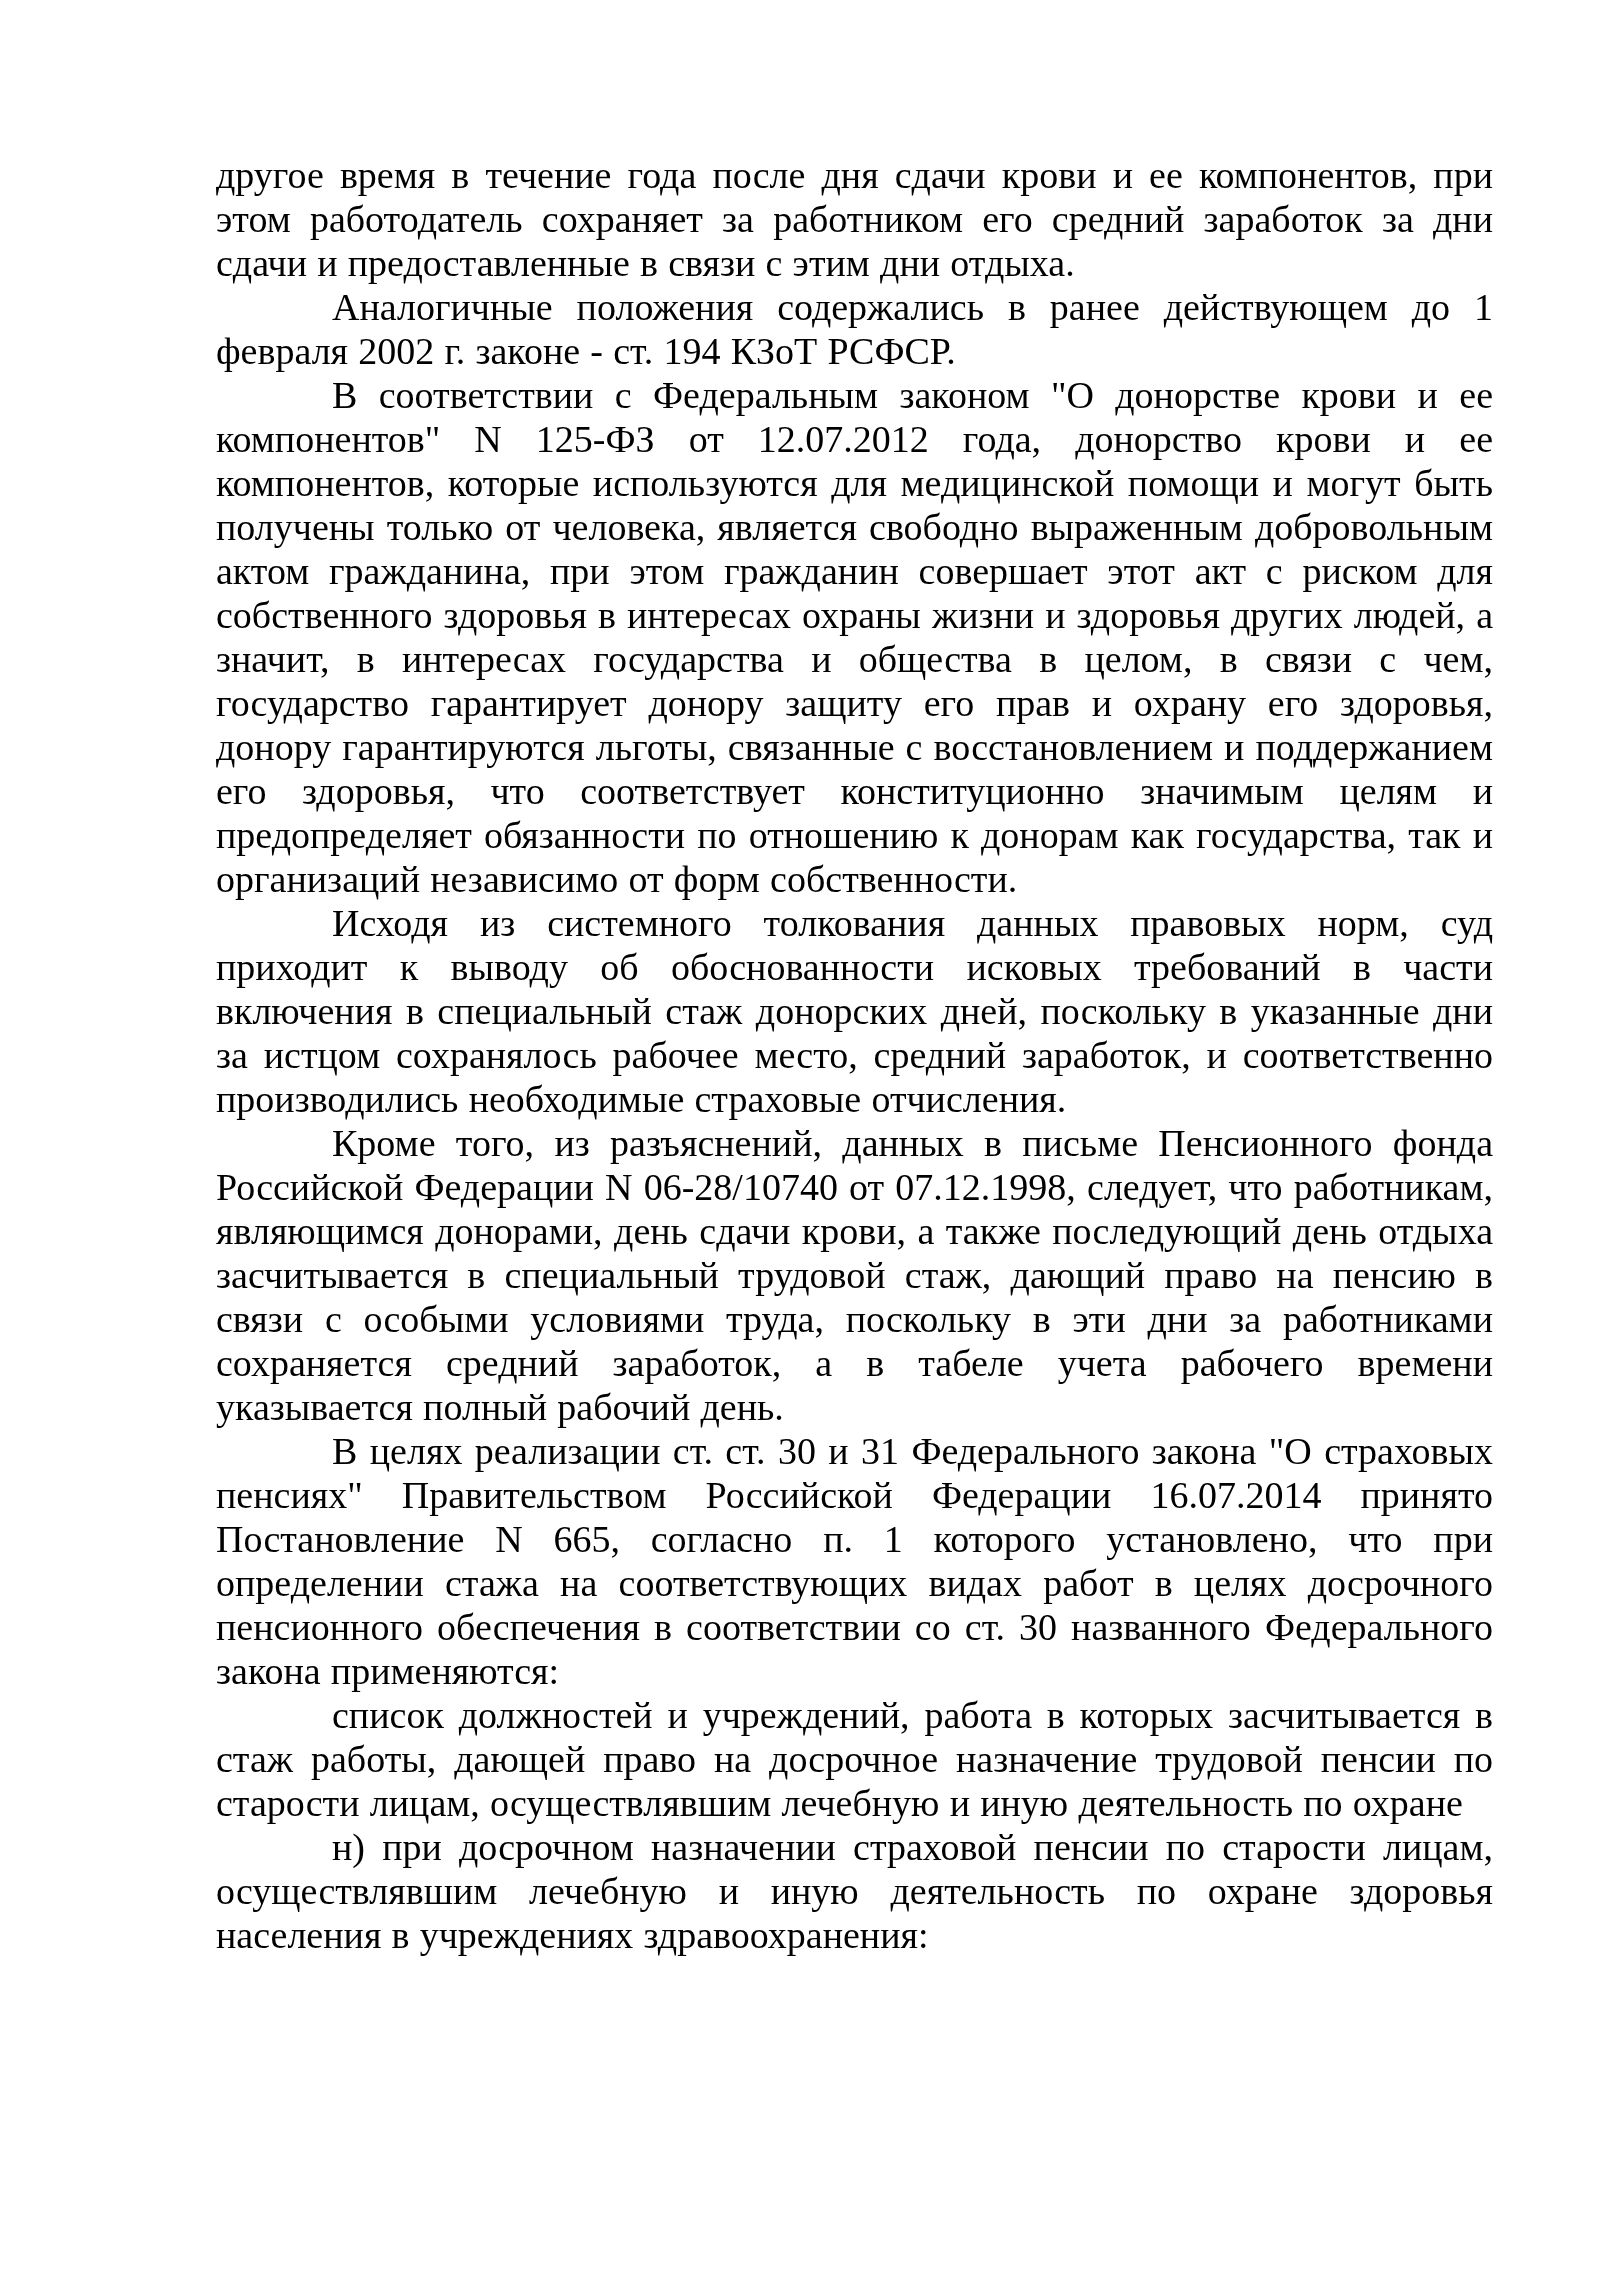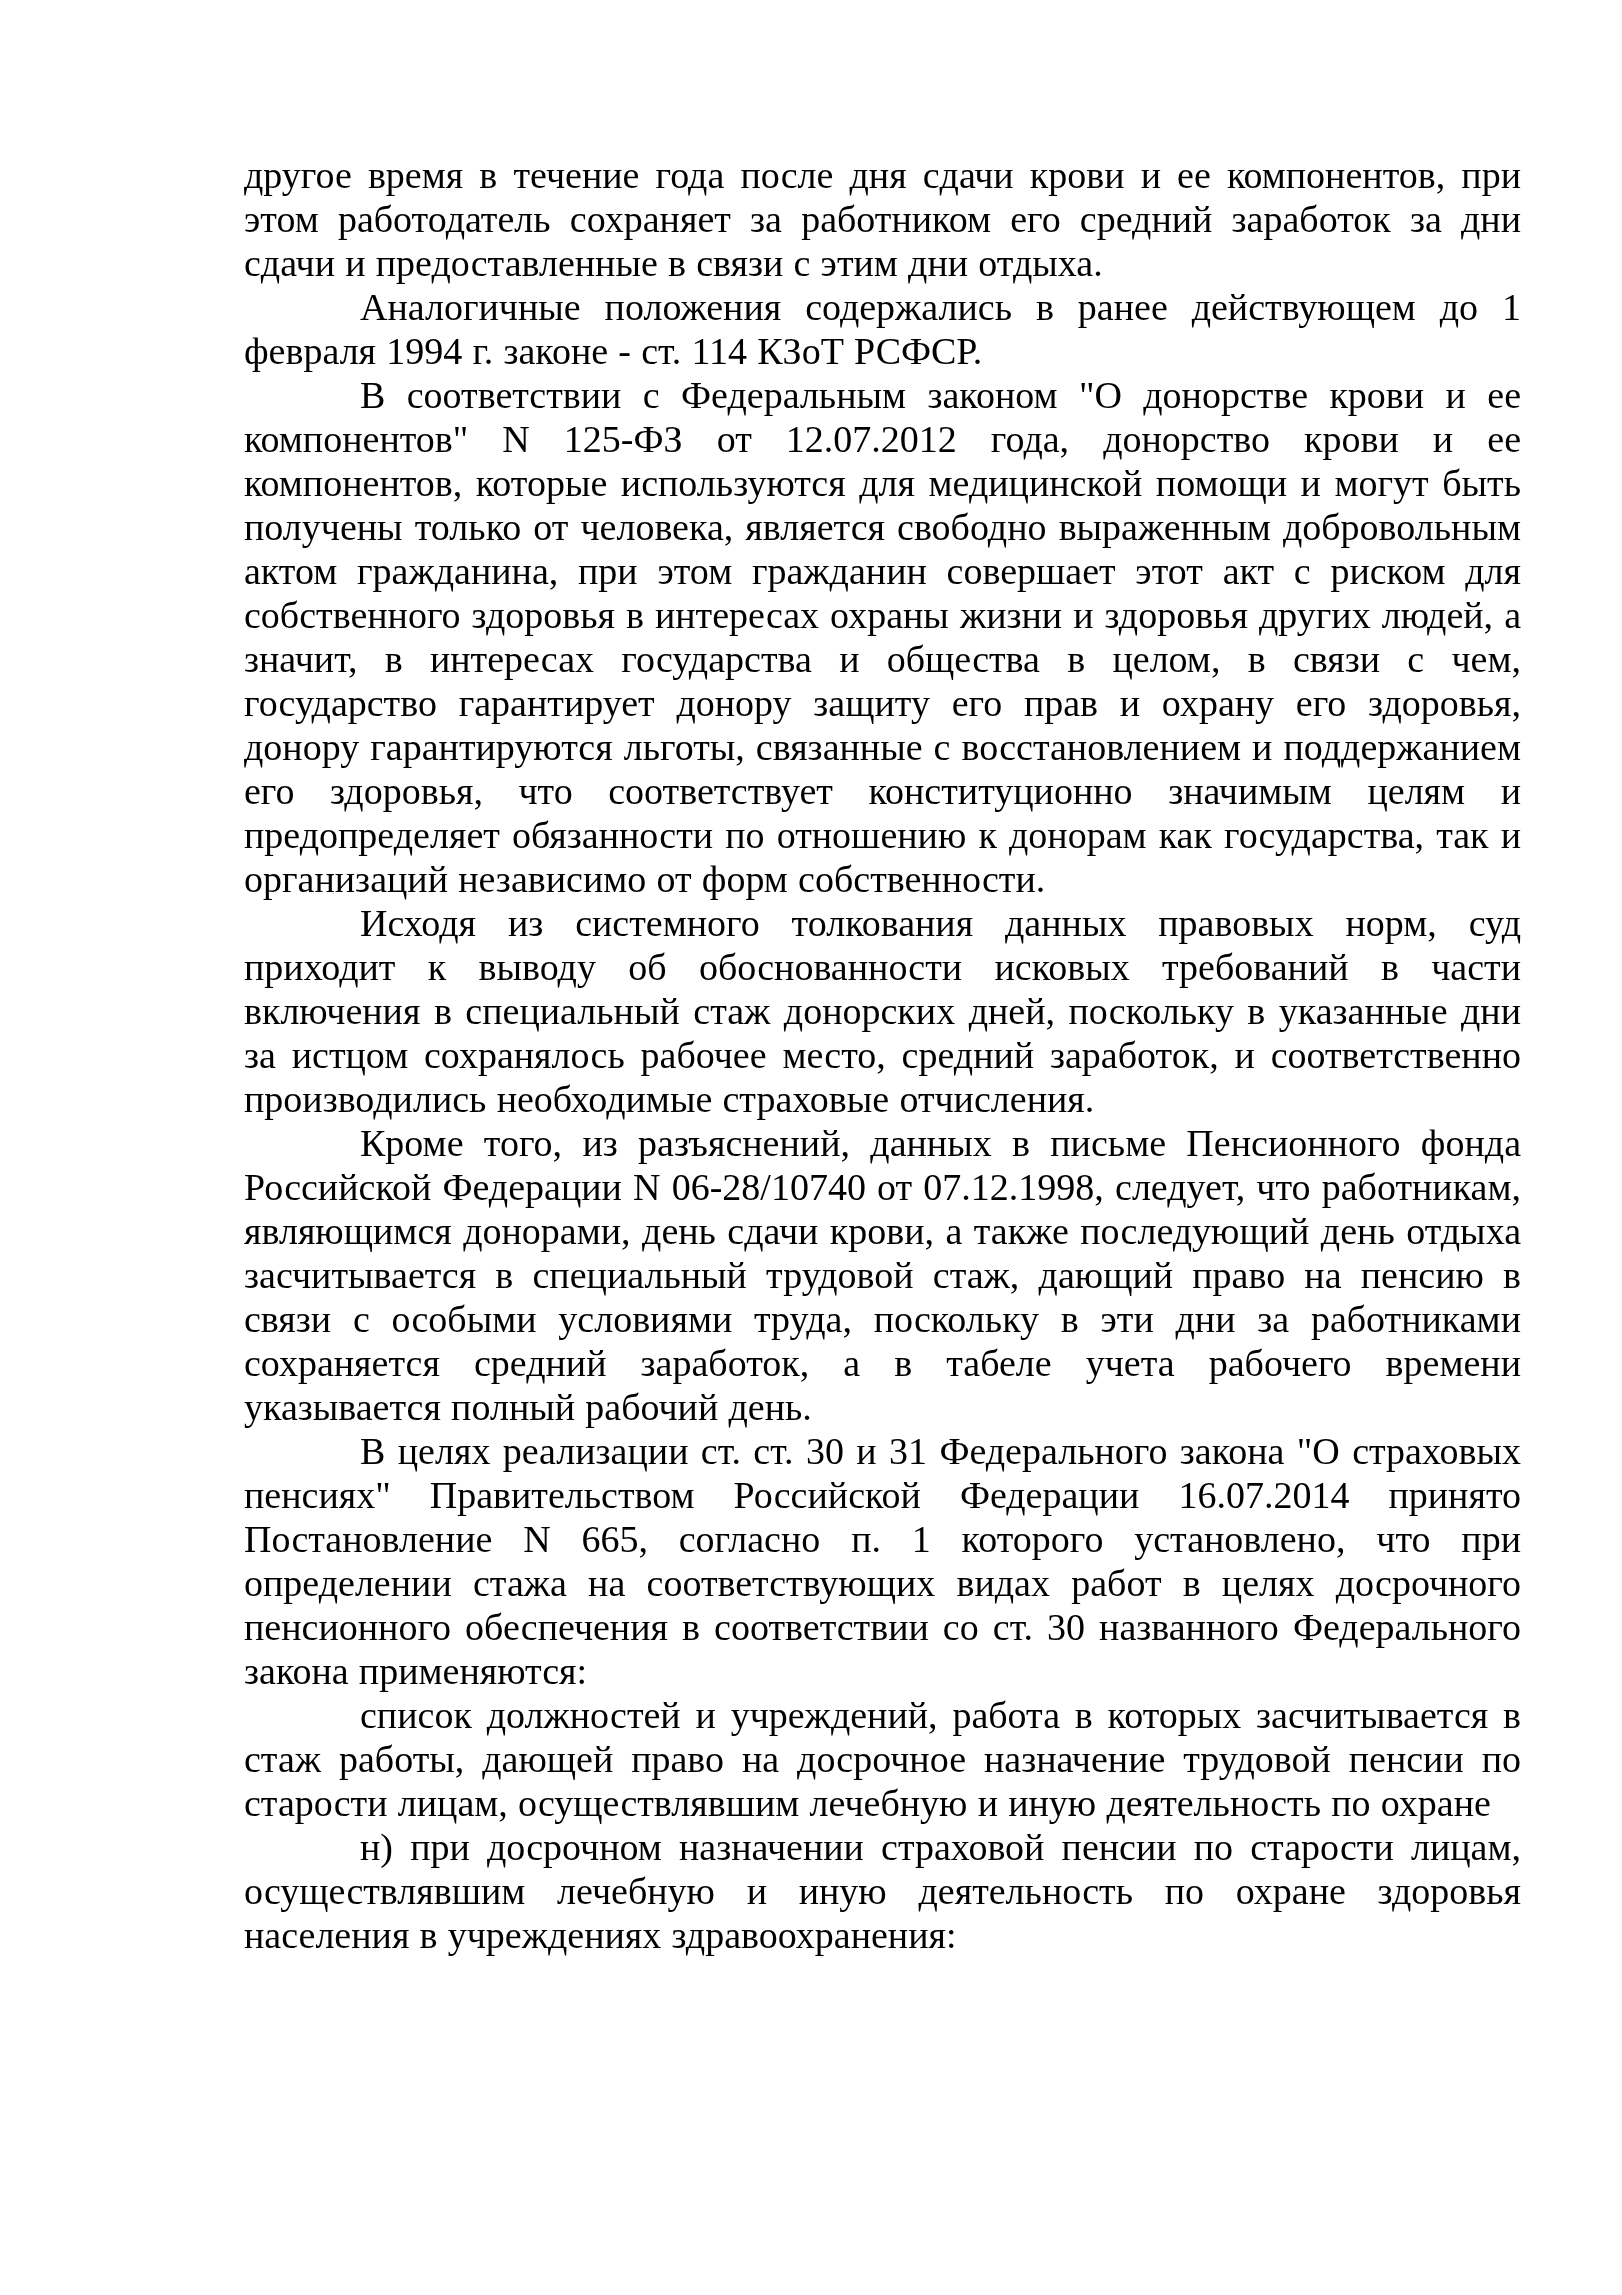--- a/index.html
+++ b/index.html
@@ -12,21 +12,21 @@
   }
   .page {
     position: relative;
     width: 1623px;
     height: 2295px;
     background: #ffffff;
     overflow: hidden;
   }
   .text-block {
     position: absolute;
-    left: 244px;
+    left: 216px;
     top: 153px;
     width: 1277px;
     font-family: "Liberation Serif", "DejaVu Serif", serif;
     font-size: 38px;
     line-height: 44px;
     color: #000000;
     text-align: justify;
     word-spacing: 0.7px;
   }
   .para {
@@ -36,21 +36,21 @@
   .para.indent {
     text-indent: 116px;
   }
 </style>
 </head>
 <body>
 
 <div class="page" style="background: rgb(255, 255, 255);">
   <div class="text-block" style="color: rgb(0, 0, 0);">
       <p class="para">другое время в течение года после дня сдачи крови и ее компонентов, при этом работодатель сохраняет за работником его средний заработок за дни сдачи и предоставленные в связи с этим дни отдыха.</p>
-      <p class="para indent">Аналогичные положения содержались в ранее действующем до 1 февраля 1994 г. законе - ст. 114 КЗоТ РСФСР.</p>
+      <p class="para indent">Аналогичные положения содержались в ранее действующем до 1 февраля 2002 г. законе - ст. 194 КЗоТ РСФСР.</p>
       <p class="para indent">В соответствии с Федеральным законом "О донорстве крови и ее компонентов" N 125-ФЗ от 12.07.2012 года, донорство крови и ее компонентов, которые используются для медицинской помощи и могут быть получены только от человека, является свободно выраженным добровольным актом гражданина, при этом гражданин совершает этот акт с риском для собственного здоровья в интересах охраны жизни и здоровья других людей, а значит, в интересах государства и общества в целом, в связи с чем, государство гарантирует донору защиту его прав и охрану его здоровья, донору гарантируются льготы, связанные с восстановлением и поддержанием его здоровья, что соответствует конституционно значимым целям и предопределяет обязанности по отношению к донорам как государства, так и организаций независимо от форм собственности.</p>
       <p class="para indent">Исходя из системного толкования данных правовых норм, суд приходит к выводу об обоснованности исковых требований в части включения в специальный стаж донорских дней, поскольку в указанные дни за истцом сохранялось рабочее место, средний заработок, и соответственно производились необходимые страховые отчисления.</p>
       <p class="para indent">Кроме того, из разъяснений, данных в письме Пенсионного фонда Российской Федерации N 06-28/10740 от 07.12.1998, следует, что работникам, являющимся донорами, день сдачи крови, а также последующий день отдыха засчитывается в специальный трудовой стаж, дающий право на пенсию в связи с особыми условиями труда, поскольку в эти дни за работниками сохраняется средний заработок, а в табеле учета рабочего времени указывается полный рабочий день.</p>
       <p class="para indent">В целях реализации ст. ст. 30 и 31 Федерального закона "О страховых пенсиях" Правительством Российской Федерации 16.07.2014 принято Постановление N 665, согласно п. 1 которого установлено, что при определении стажа на соответствующих видах работ в целях досрочного пенсионного обеспечения в соответствии со ст. 30 названного Федерального закона применяются:</p>
       <p class="para indent">список должностей и учреждений, работа в которых засчитывается в стаж работы, дающей право на досрочное назначение трудовой пенсии по старости лицам, осуществлявшим лечебную и иную деятельность по охране</p>
       <p class="para indent">н) при досрочном назначении страховой пенсии по старости лицам, осуществлявшим лечебную и иную деятельность по охране здоровья населения в учреждениях здравоохранения:</p>
     </div>
 </div>
 
 

